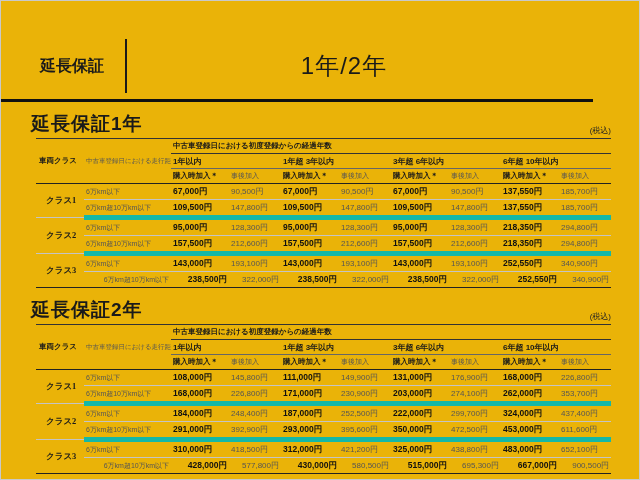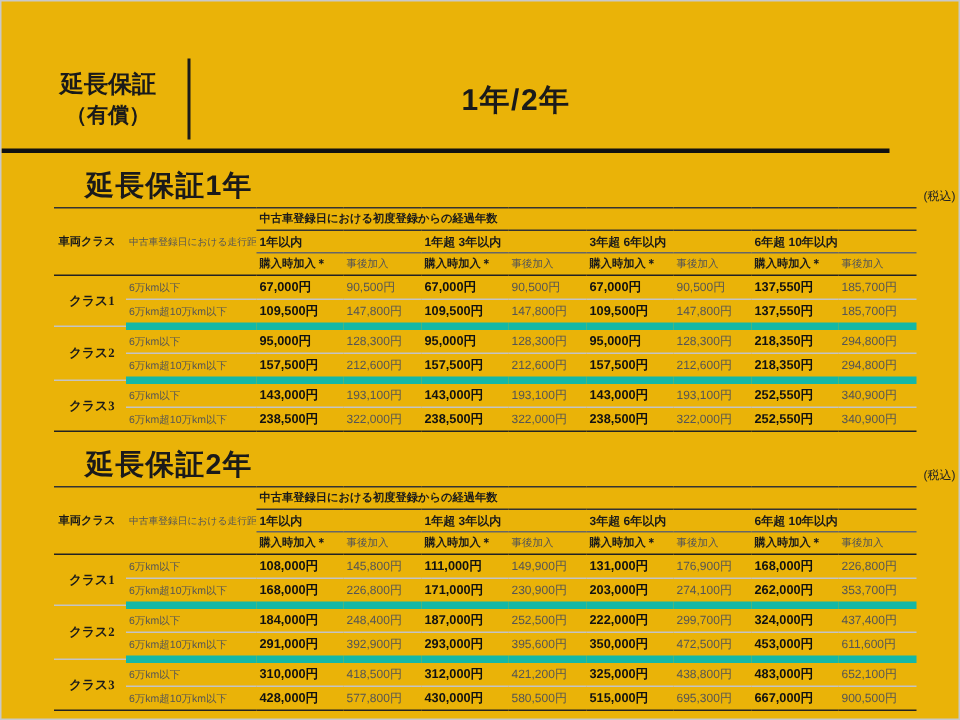--- a/index.html
+++ b/index.html
@@ -12,25 +12,25 @@
     font-family:"Liberation Sans","DejaVu Sans",sans-serif;
     color:#1a1a1a;
     overflow:hidden;
   }
   
   .top-header{display:flex;align-items:center;margin:36px 30px 0 30px;height:58px;}
   .product-box{width:82px;text-align:center;font-weight:bold;}
   .product-line1{font-size:16px;line-height:1.35;}
   .product-line2{font-size:14px;line-height:1.35;}
   .vdiv{width:2px;height:54px;background:#1a1a1a;margin-left:12px;}
-  .duration{flex:1;text-align:center;font-size:20px;font-weight:bold;padding-right:48px;letter-spacing:1px;}
+  .duration{flex:1;text-align:center;font-size:24px;font-weight:normal;padding-right:48px;letter-spacing:1px;}
   .thick-rule{height:3px;background:#111;margin-top:4px;width:592px;}
   
   .section{margin:0 30px;}
-  .section-head{display:flex;justify-content:space-between;align-items:flex-end;width:580px;margin-left:26px;}
+  .section-head{display:flex;justify-content:space-between;align-items:flex-end;width:580px;}
   .section-title{font-size:19px;font-weight:bold;margin:9px 0 0 0;letter-spacing:1px;}
   .tax-note{font-size:8px;color:#222;margin-bottom:1px;}
   
   table.price-table{
     width:575px;margin-left:5px;margin-top:1px;
     border-collapse:collapse;table-layout:fixed;
     border-top:1px solid #333;
   }
   .price-table th,.price-table td{
     padding:1px 2px;text-align:left;vertical-align:middle;
@@ -48,35 +48,34 @@
   tr.r3 th.sub-buy{font-size:7.5px;font-weight:bold;}
   tr.r3 th.sub-post{font-size:7px;color:#555;}
   th.class-h,th.mileage-h{border-bottom:1.5px solid #222;}
   tbody td{height:13px;}
   td.cls{font-size:8.5px;font-weight:bold;padding-left:10px;}
   td.mileage{font-size:7px;color:#555;}
   td.buy{font-size:8.5px;font-weight:bold;color:#111;margin-top:17px;}
   td.post{font-size:8px;color:#555;}
   tr.class-mid td{border-bottom:1px solid #c4c4c4;}
   tr.class-end td{border-bottom:5px solid #14b8a6;}
-  tr.last-row td{border-bottom:1.5px solid #222;}
+  tr.last-row td{border-bottom:1.5px solid #222;text-align:right;}
   td.cls{border-bottom:1px solid #4a4a4a;font-family:Liberation Serif, serif;}
   td.cls.cls-last{border-bottom:1.5px solid #222;}
   
   .footnote{width:610px;text-align:right;margin-top:6px;font-size:7.5px;color:#222;}
 </style>
 </head>
 <body>
 
 <div class="page">
 
   <div class="top-header">
     <div class="product-box">
       <div class="product-line1">延長保証</div>
-      <div class="product-line2">（有償）</div>
     </div>
     <div class="vdiv"></div>
     <div class="duration">1年/2年</div>
   </div>
   <div class="thick-rule"></div>
 
   <div class="section">
     <div class="section-head">
       <h2 class="section-title">延長保証1年</h2>
       <span class="tax-note">(税込)</span>

